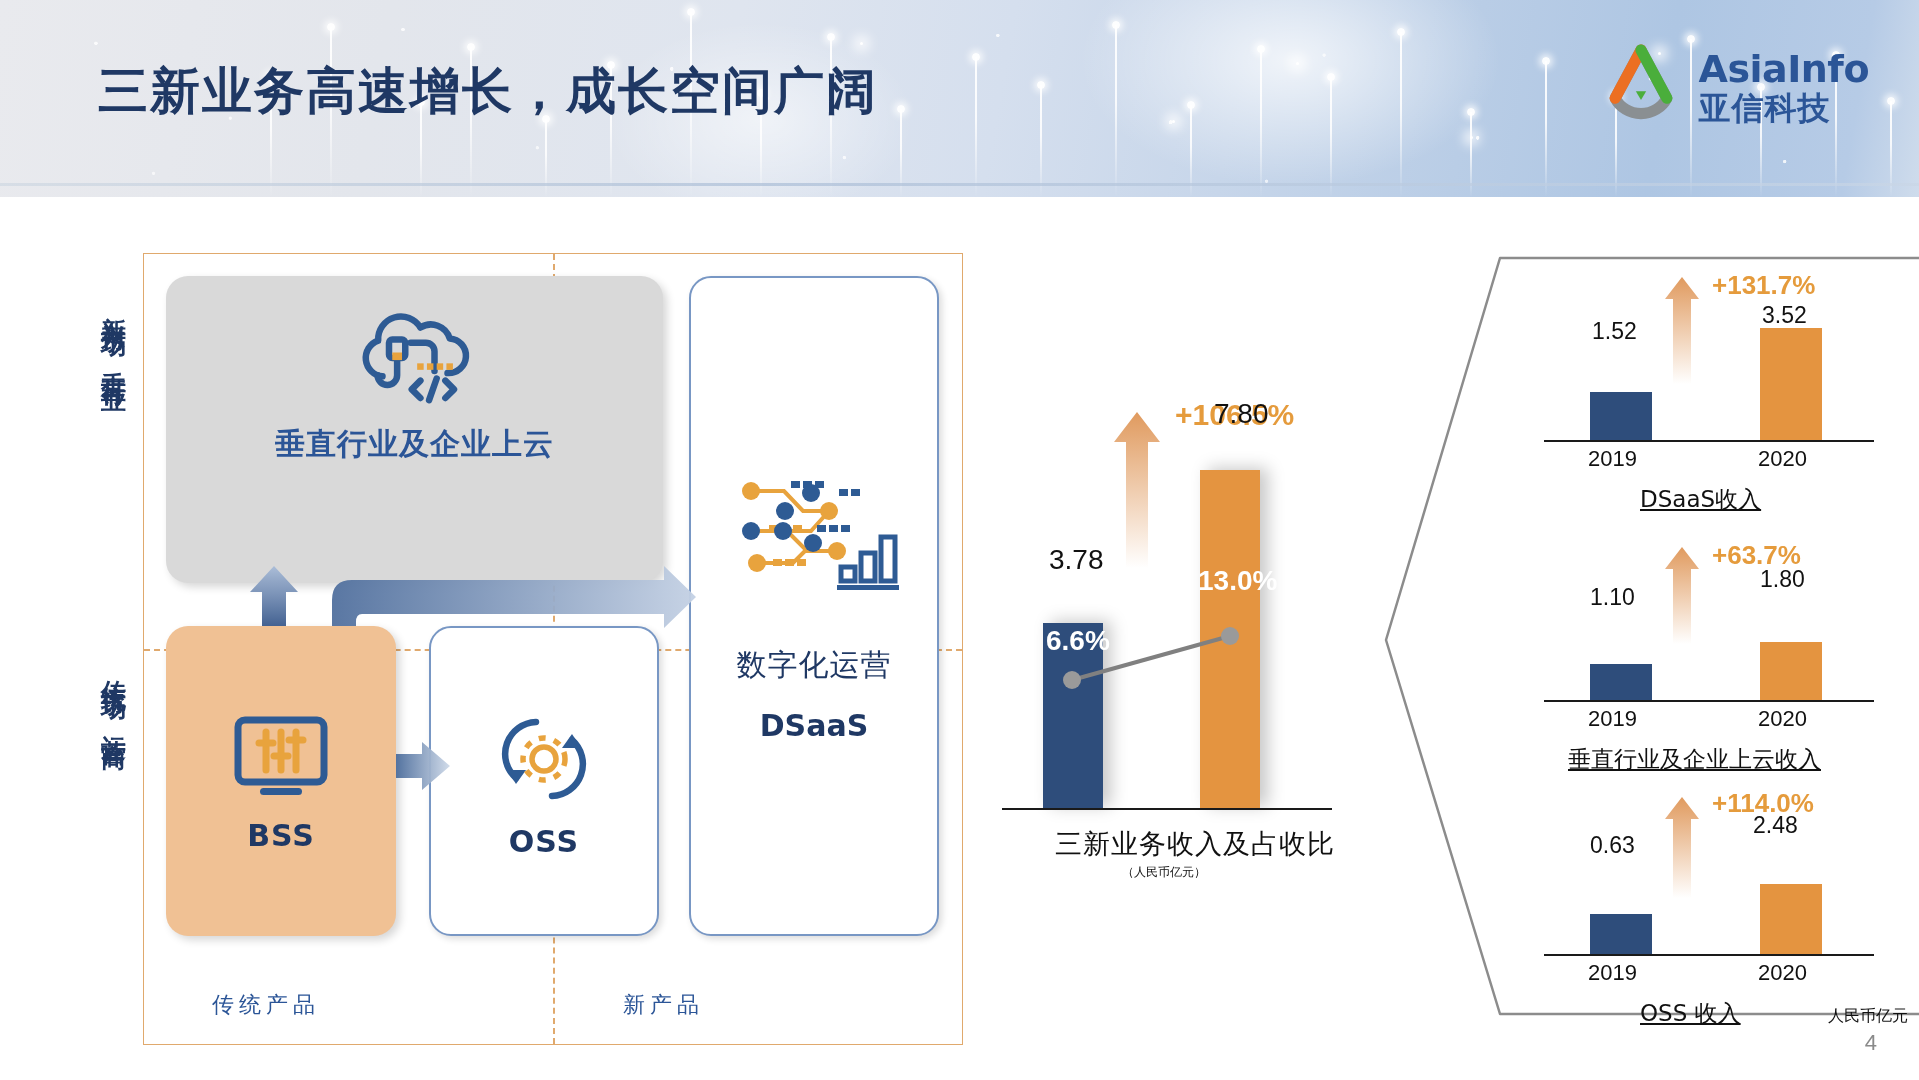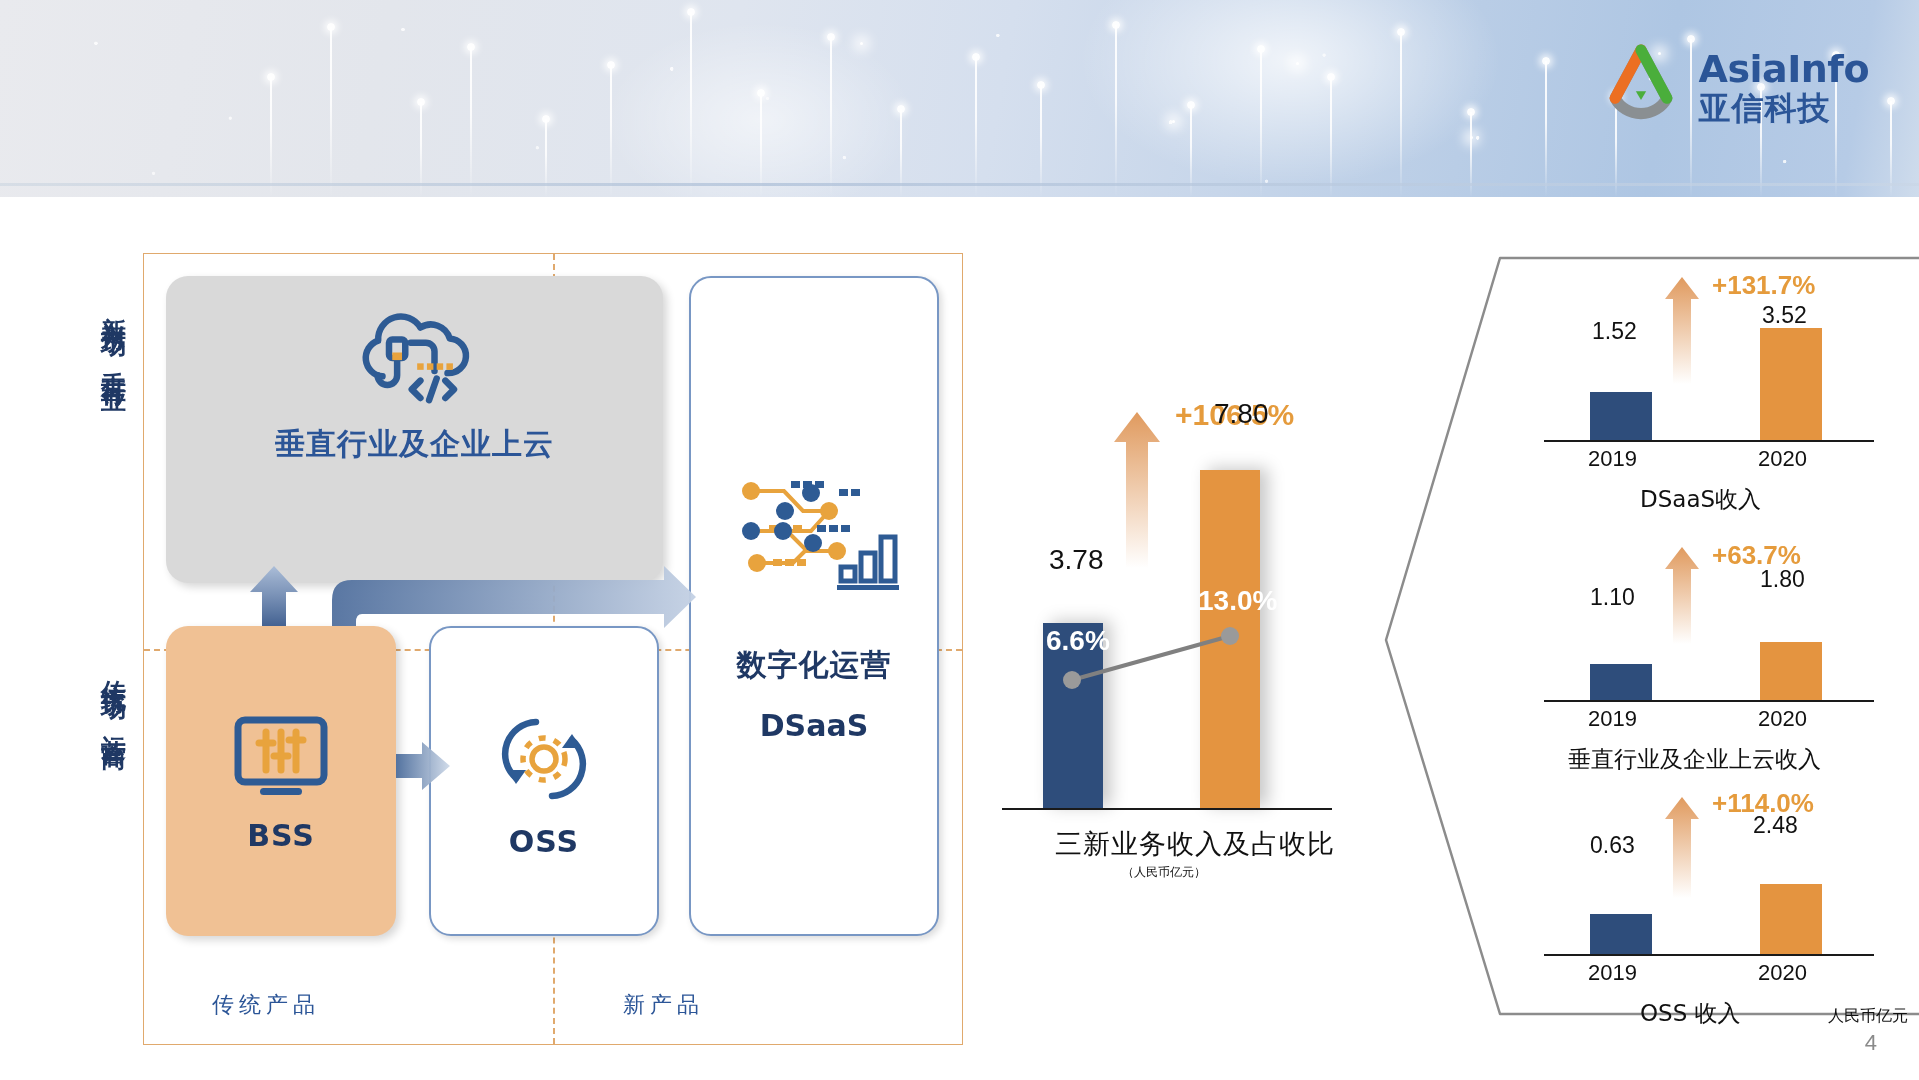--- a/index.html
+++ b/index.html
@@ -100,21 +100,21 @@
     left:545px; top:22px; width:250px; height:660px;
     background:#ffffff; border:2px solid #7897c4; box-shadow:3px 3px 7px rgba(0,0,0,.14);
     display:flex; flex-direction:column; align-items:center; justify-content:center;
   }
   .card-title-cn { font-size:30px; font-weight:bold; color:#2b5597; letter-spacing:1px;
                    font-family:"DejaVu Sans","Liberation Sans",sans-serif; }
   .card-sub-cn { font-size:19px; color:#3b5c8c; margin-top:12px; letter-spacing:.5px;
                  font-family:"DejaVu Sans","Liberation Sans",sans-serif; }
   .card-label { font-size:30px; font-weight:bold; color:#1f3864; letter-spacing:1px;
                 font-family:"DejaVu Sans","Liberation Sans",sans-serif; }
-  .dsaas-title { font-size:30px; font-weight:bold; color:#1f3864; letter-spacing:1px; margin-top:36px;
+  .dsaas-title { font-size:30px; font-weight:normal; color:#1f3864; letter-spacing:1px; margin-top:36px;
                  font-family:"DejaVu Sans","Liberation Sans",sans-serif; }
   .dsaas-sub { font-size:30px; font-weight:bold; color:#1f3864; margin-top:22px;
                font-family:"DejaVu Sans","Liberation Sans",sans-serif; }
 
   .axis-label {
     position:absolute; writing-mode:vertical-rl; text-orientation:upright;
     font-size:25px; font-weight:bold; color:#1f3864; letter-spacing:5px;
     font-family:"DejaVu Sans","Liberation Sans",sans-serif;
   }
   .axis-top { left:97px; top:297px; }
@@ -145,21 +145,21 @@
   .mini { position:absolute; width:330px; height:200px; }
   .mini-axis { position:absolute; left:0; bottom:46px; width:330px; height:2.5px; background:#1a1a1a; }
   .mini-bar { position:absolute; bottom:48px; width:62px; }
   .mini-bar.blue { background:#2e4d7b; }
   .mini-bar.orange { background:#e49440; }
   .mini-val { position:absolute; font-size:23px; color:#111; font-family:"Liberation Sans",sans-serif; }
   .mini-year { position:absolute; bottom:16px; font-size:22px; color:#111; font-family:"Liberation Sans",sans-serif; }
   .mini-growth { position:absolute; font-size:26px; font-weight:bold; color:#e59b3c;
                  font-family:"Liberation Sans",sans-serif; white-space:nowrap; }
   .mini-title { position:absolute; font-size:23px; color:#111; white-space:nowrap;
-                font-family:"DejaVu Sans","Liberation Sans",sans-serif; }
+                font-family:"DejaVu Sans","Liberation Sans",sans-serif;text-decoration:underline; }
   .mini-unit { position:absolute; font-size:16px; color:#111; white-space:nowrap;
                font-family:"DejaVu Sans","Liberation Sans",sans-serif; }
 
   .page-num { position:absolute; right:42px; bottom:24px; font-size:22px; color:#8a8a8a;
               font-family:"Liberation Sans",sans-serif; }
 </style>
 </head>
 <body>
 
 <div class="slide">
@@ -192,20 +192,21 @@
       <div class="ray" style="left:1835px;height:142px;"></div>
       <div class="ray" style="left:1890px;height:96px;"></div>
       <div class="star" style="left:1296px;top:62px;"></div>
       <div class="star" style="left:860px;top:42px;"></div>
       <div class="star" style="left:1172px;top:120px;"></div>
       <div class="star" style="left:1658px;top:52px;"></div>
       <div class="star" style="left:1470px;top:136px;"></div>
     </div>
     <div class="banner-bottom-line"></div>
 
+    <div class="slide-title">三新业务高速增长，成长空间广阔</div>
 
     <div class="logo-wrap">
       <svg width="86" height="86" viewBox="0 0 100 100">
         <path d="M50 14 L20 70 A34 30 0 0 0 50 88 A34 30 0 0 0 80 70 Z" fill="none" stroke="#8a8f92" stroke-width="13" stroke-linejoin="round"></path>
         <path d="M50 14 L20 70" fill="none" stroke="#ec6f22" stroke-width="13" stroke-linecap="round"></path>
         <path d="M50 14 L80 70" fill="none" stroke="#4aae3b" stroke-width="13" stroke-linecap="round"></path>
         <path d="M44 62 L50 72 L56 62 Z" fill="#4aae3b"></path>
       </svg>
       <div class="logo-text">
         <div class="logo-en">AsiaInfo</div>
@@ -365,21 +366,21 @@
       <path d="M27 4 L50 34 L38 34 L38 160 L16 160 L16 34 L4 34 Z" fill="url(#gup1)"></path>
     </svg>
     <div class="growth" style="left:175px; top:18px;">+106.5%</div>
 
     <div class="bar-top-val" style="left:49px; top:164px;">3.78</div>
     <div class="bar blue bar-shadow" style="left:43px; width:60px; height:185px;"></div>
     <div class="bar-in-val" style="left:46px; top:245px;">6.6%</div>
 
     <div class="bar-top-val" style="left:214px; top:18px;">7.80</div>
     <div class="bar orange bar-shadow" style="left:200px; width:60px; height:338px;"></div>
-    <div class="bar-in-val" style="left:198px; top:185px;margin-top:20px;">13.0%</div>
+    <div class="bar-in-val" style="left:198px; top:185px;">13.0%</div>
 
     <svg style="position:absolute;left:0;top:0;width:340px;height:430px;pointer-events:none;">
       <line x1="72" y1="300" x2="230" y2="256" stroke="#808080" stroke-width="4"></line>
       <circle cx="72" cy="300" r="9" fill="#9a9a9a"></circle>
       <circle cx="230" cy="256" r="9" fill="#9a9a9a"></circle>
     </svg>
 
     <div class="mid-axis"></div>
   </div>
   <div class="mid-caption" style="left:1055px; top:826px;">三新业务收入及占收比</div>

